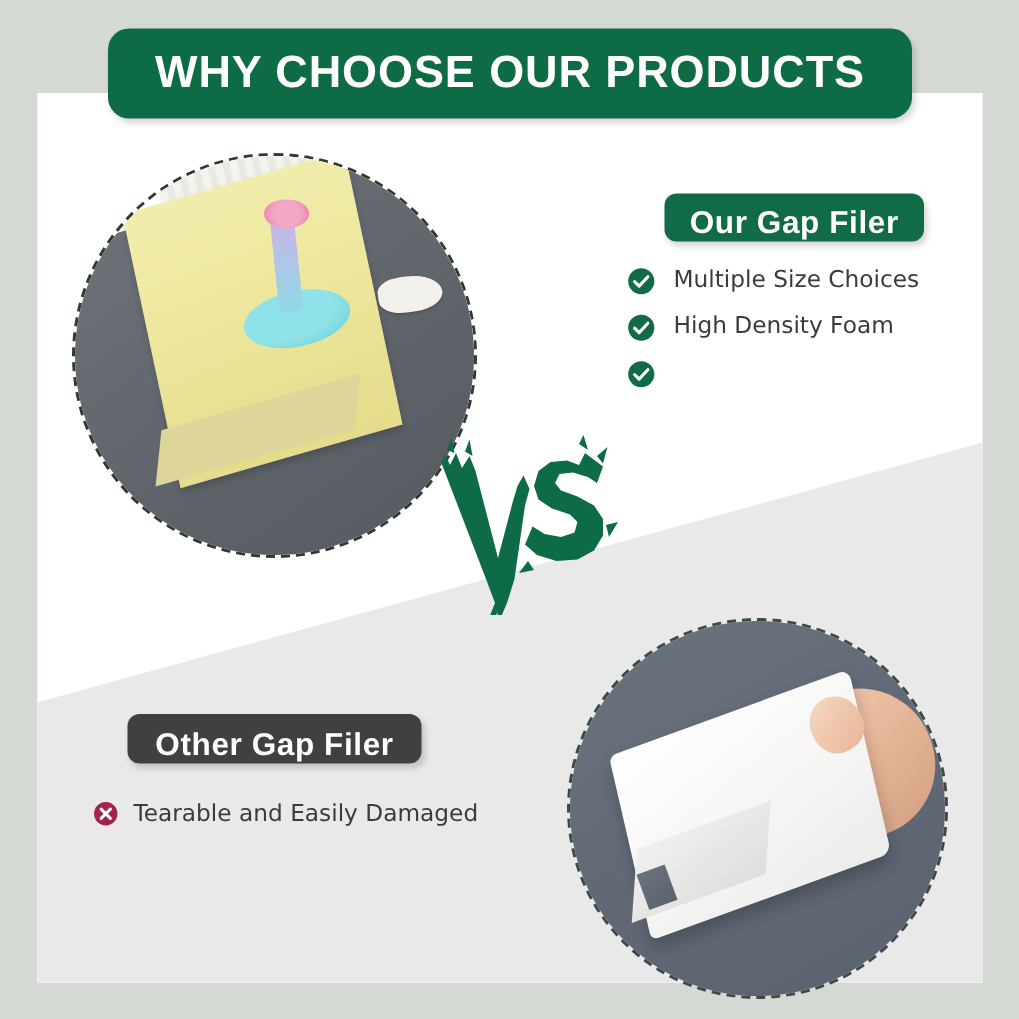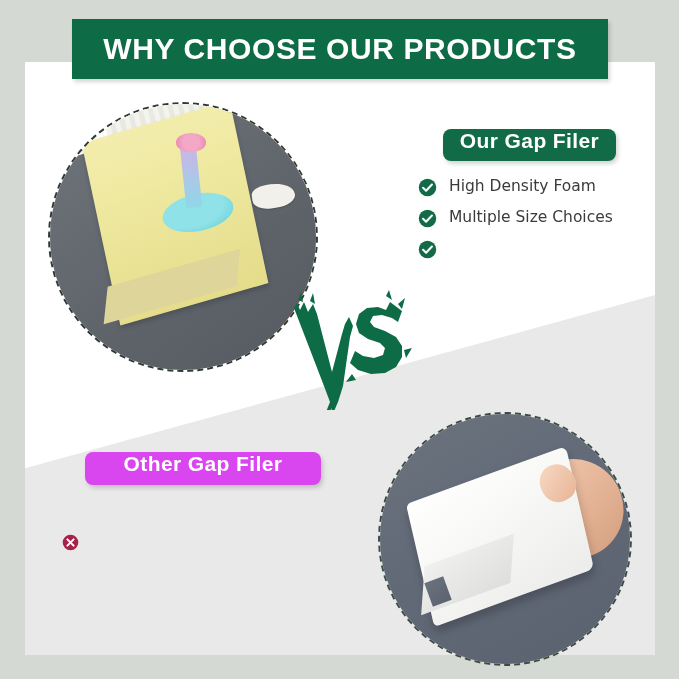--- a/index.html
+++ b/index.html
@@ -45,21 +45,21 @@
   }
 
   
   .banner {
     position: absolute;
     left: 72px;
     top: 19px;
     width: 536px;
     height: 60px;
     background: #0d6b45;
-    border-radius: 0;
+    border-radius: 14px;
     display: flex;
     align-items: center;
     justify-content: center;
     box-shadow: 2px 3px 4px rgba(0,0,0,0.16);
     z-index: 6;
   }
   .banner-title {
     color: #ffffff;
     font-size: 30px;
     font-weight: bold;
@@ -263,21 +263,21 @@
     width: 130px;
     height: 120px;
     z-index: 5;
   }
   .vs svg { display: block; width: 100%; height: 100%; }
 
   
   .badge {
     position: absolute;
     display: flex;
-    align-items: flex-start;
+    align-items: flex-end;
     justify-content: center;
     border-radius: 8px;
     z-index: 5;
     box-shadow: 2px 3px 4px rgba(0,0,0,0.17);
   }
   .badge-text {
     color: #ffffff;
     font-weight: bold;
     font-size: 21px;
     letter-spacing: 0.4px;
@@ -285,24 +285,24 @@
   }
   .badge-our {
     left: 443px;
     top: 129px;
     width: 173px;
     height: 32px;
     background: #116b47;
   }
   .badge-other {
     left: 85px;
-    top: 452px;
-    width: 236px;
+    top: 476px;
+    width: 196px;
     height: 33px;
-    background: #d946ef;
+    background: #404040;
   }
 
   
   .feature-list {
     position: absolute;
     z-index: 5;
   }
   .list-our  { left: 418px; top: 177px; width: 210px; }
   .list-other{ left: 62px;  top: 533px; width: 300px; }
 
@@ -404,31 +404,31 @@
 
   <div class="feature-list list-our">
 
     <div class="feature-row">
       <span class="icon-mark">
         <svg viewBox="0 0 24 24" xmlns="http://www.w3.org/2000/svg" aria-hidden="true">
           <circle cx="12" cy="12" r="11" fill="#116b47"></circle>
           <path d="M6.4 12.4 L10.2 16.1 L17.6 8.2" fill="none" stroke="#ffffff" stroke-width="2.6" stroke-linecap="round" stroke-linejoin="round"></path>
         </svg>
       </span>
-      <span class="feature-text">High Density Foam</span>
+      <span class="feature-text">Multiple Size Choices</span>
     </div>
 
     <div class="feature-row">
       <span class="icon-mark">
         <svg viewBox="0 0 24 24" xmlns="http://www.w3.org/2000/svg" aria-hidden="true">
           <circle cx="12" cy="12" r="11" fill="#116b47"></circle>
           <path d="M6.4 12.4 L10.2 16.1 L17.6 8.2" fill="none" stroke="#ffffff" stroke-width="2.6" stroke-linecap="round" stroke-linejoin="round"></path>
         </svg>
       </span>
-      <span class="feature-text">Multiple Size Choices</span>
+      <span class="feature-text">High Density Foam</span>
     </div>
 
     <div class="feature-row">
       <span class="icon-mark">
         <svg viewBox="0 0 24 24" xmlns="http://www.w3.org/2000/svg" aria-hidden="true">
           <circle cx="12" cy="12" r="11" fill="#116b47"></circle>
           <path d="M6.4 12.4 L10.2 16.1 L17.6 8.2" fill="none" stroke="#ffffff" stroke-width="2.6" stroke-linecap="round" stroke-linejoin="round"></path>
         </svg>
       </span>
     </div>
@@ -443,17 +443,18 @@
 
 
 
     <div class="feature-row">
       <span class="icon-mark">
         <svg viewBox="0 0 24 24" xmlns="http://www.w3.org/2000/svg" aria-hidden="true">
           <circle cx="12" cy="12" r="11" fill="#a4234a"></circle>
           <path d="M7.6 7.6 L16.4 16.4 M16.4 7.6 L7.6 16.4" fill="none" stroke="#ffffff" stroke-width="2.8" stroke-linecap="round"></path>
         </svg>
       </span>
+      <span class="feature-text">Tearable and Easily Damaged</span>
     </div>
 
   </div>
 
 </div>
 
 </body></html>

